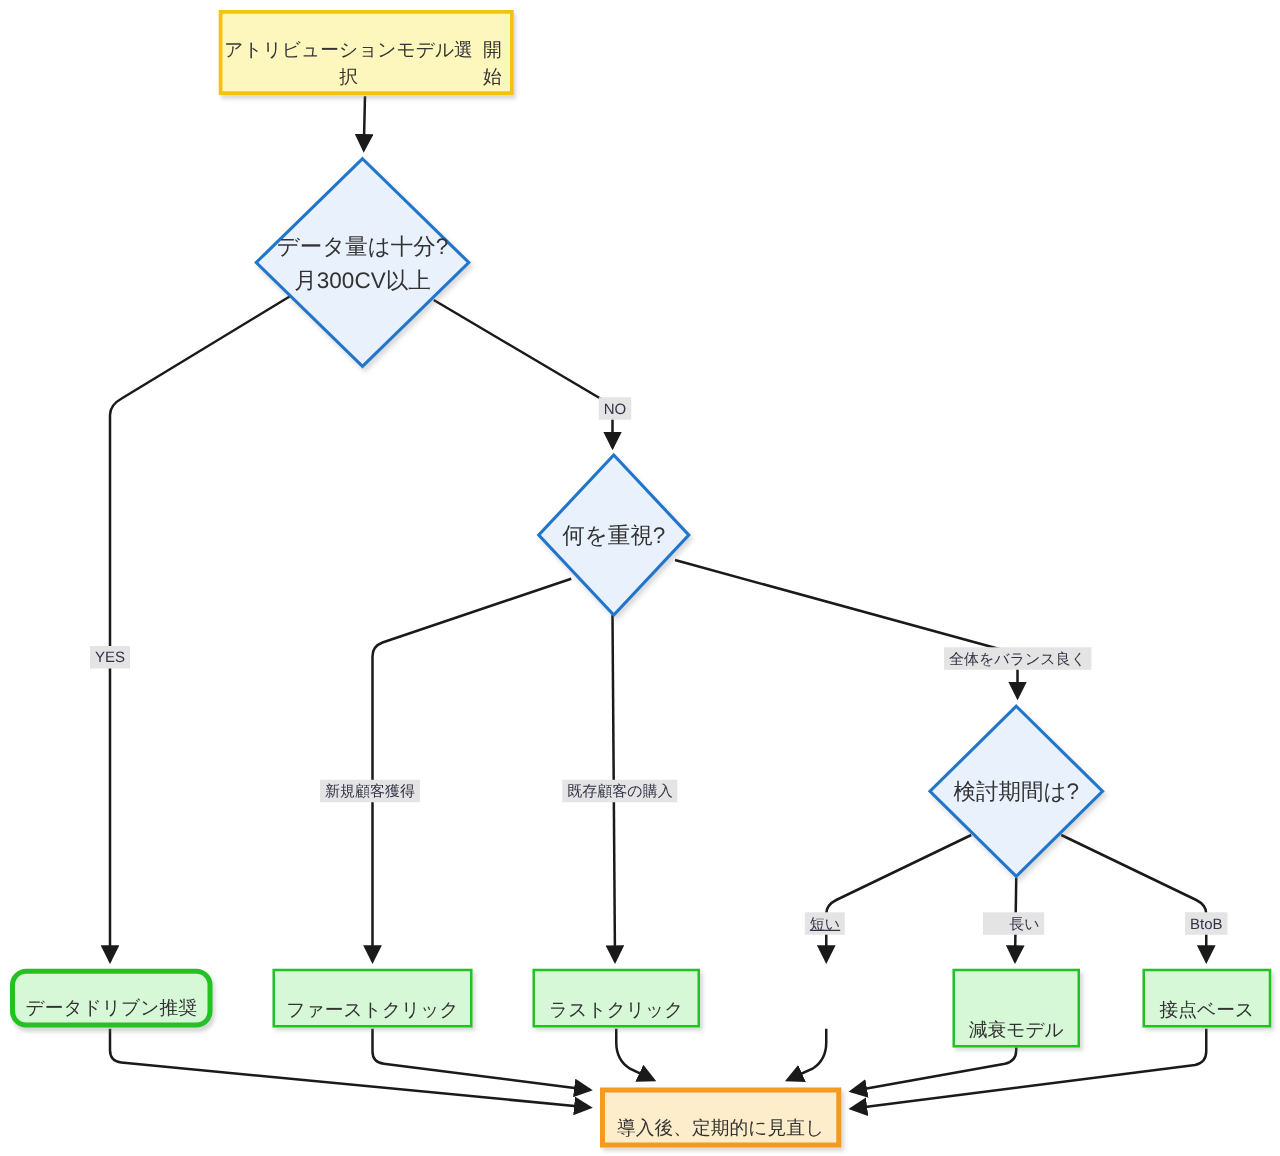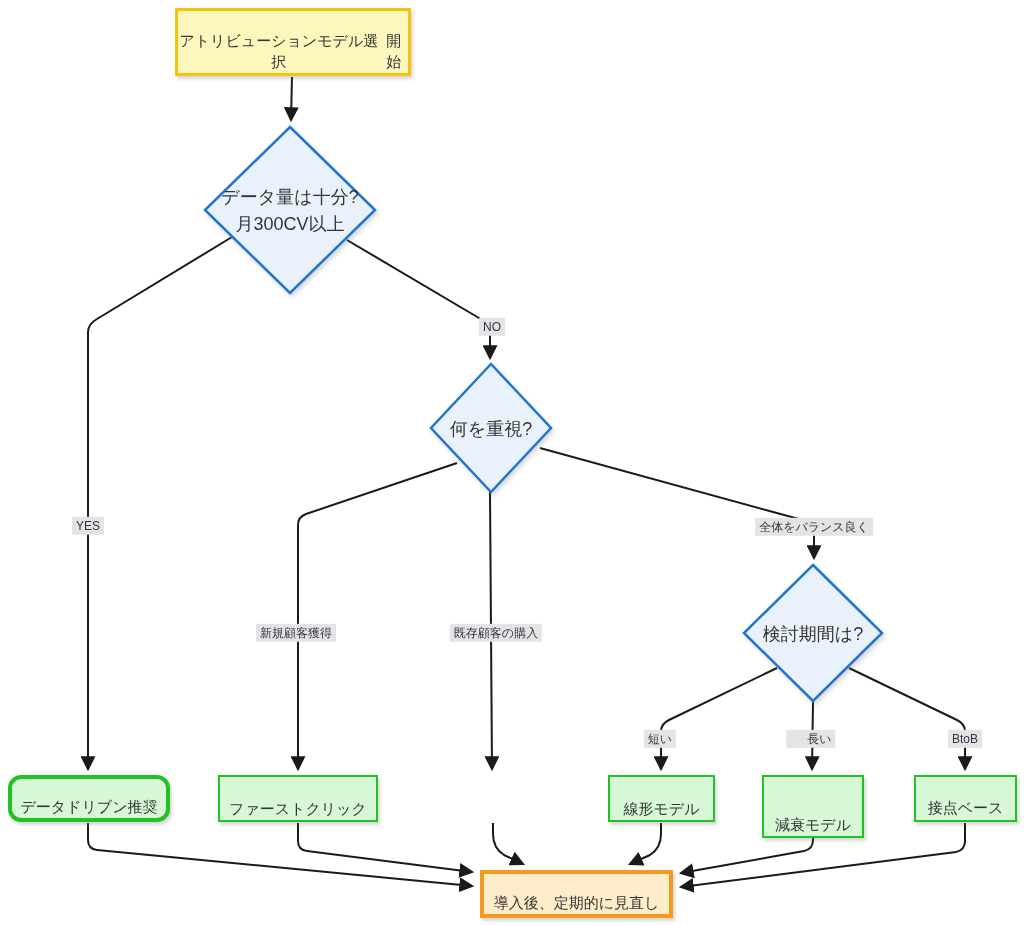--- a/index.html
+++ b/index.html
@@ -88,37 +88,37 @@
   </div>
   <div class="diamond-label" style="left:813px;top:634px;">
     <span>検討期間は?</span>
   </div>
 
   <div class="edge-label" style="left:88px;top:526px;"><span>YES</span></div>
   <div class="edge-label" style="left:492px;top:327px;"><span>NO</span></div>
   <div class="edge-label" style="left:814px;top:527px;"><span>全体をバランス良く</span></div>
   <div class="edge-label" style="left:296px;top:633px;"><span>新規顧客獲得</span></div>
   <div class="edge-label" style="left:496px;top:633px;"><span>既存顧客の購入</span></div>
-  <div class="edge-label" style="left:660px;top:739px;"><span>短い</span></div>
+  <div class="edge-label" style="left:660px;top:739px;text-decoration:underline;"><span>短い</span></div>
   <div class="edge-label" style="left:811px;top:739px;padding-left:21px;"><span>長い</span></div>
   <div class="edge-label" style="left:965px;top:739px;"><span>BtoB</span></div>
 
   <div class="node result emphasized" style="left:8px;top:775px;width:162px;height:47px;">
     <span>データドリブン推奨</span>
   </div>
   <div class="node result" style="left:218px;top:775px;width:160px;height:47px;">
     <span>ファーストクリック</span>
   </div>
-  <div class="node result" style="left:608px;top:775px;width:107px;height:47px;">
-    <span>線形モデル</span>
+  <div class="node result" style="left:426px;top:775px;width:134px;height:47px;">
+    <span>ラストクリック</span>
   </div>
   <div class="node result" style="left:762px;top:775px;width:102px;height:63px;">
     <span>減衰モデル</span>
   </div>
-  <div class="node result" style="left:914px;top:775px;width:103px;height:47px;font-family:Liberation Serif, serif;">
+  <div class="node result" style="left:914px;top:775px;width:103px;height:47px;">
     <span>接点ベース</span>
   </div>
 
   <div class="node end" style="left:480px;top:870px;width:193px;height:48px;">
     <span>導入後、定期的に見直し</span>
   </div>
 
 </div>
 
 </body></html>

